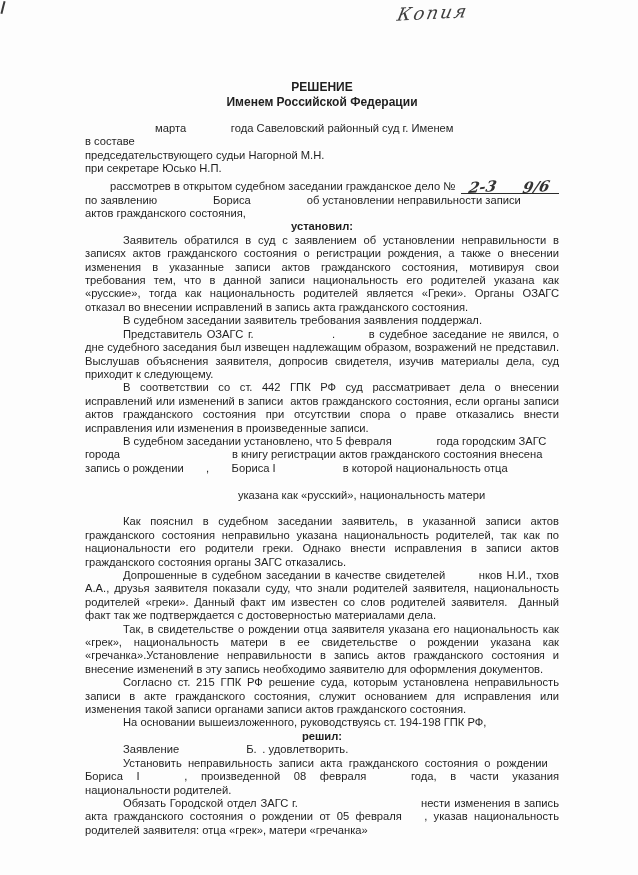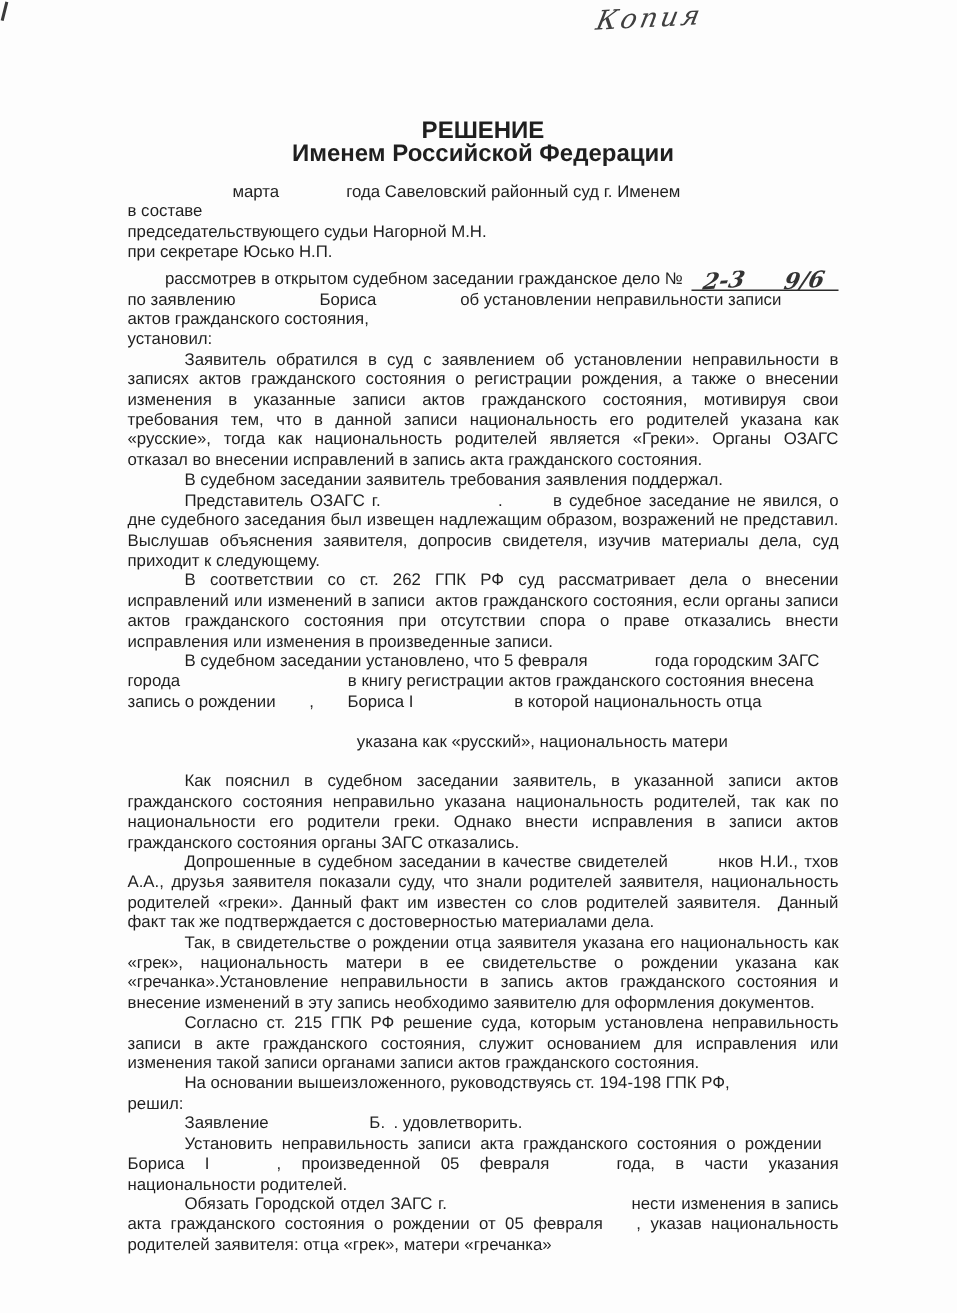--- a/index.html
+++ b/index.html
@@ -10,34 +10,34 @@
     font-family:"Liberation Sans","DejaVu Sans",sans-serif;
     font-size:11.2px; line-height:13.4px; color:#1f1f1f;
   }
   .corner-mark { position:absolute; left:2px; top:1px; width:2px; height:13px;
     background:#3a3a3a; transform:rotate(14deg); }
   .hw { font-family:"DejaVu Serif","Liberation Serif",serif; font-style:italic;
     color:#3f3f3f; white-space:nowrap; }
   .hw-top { position:absolute; left:398px; top:6px; font-size:18px;
     transform:skewX(-14deg) rotate(-3deg); letter-spacing:2px; }
   .content { position:absolute; left:85px; top:0; width:474px; }
-  .title { text-align:center; font-weight:bold; font-size:16px; line-height:15px; }
+  .title { text-align:center; font-weight:bold; font-size:12px; line-height:15px; }
   .t1 { margin-top:80px; }
   .header { margin-top:12px; }
   .h-line { white-space:pre-wrap; }
   .h-indent { padding-left:70px; }
   .case-line { display:flex; align-items:flex-end; }
   .case-prefix { white-space:nowrap;padding-left:25px; }
   .case-underline { flex:1; margin-left:6px; border-bottom:1.4px solid #2b2b2b;
     position:relative; height:17px; }
   .case-hw { position:absolute; bottom:-2px; font-size:15px;
     transform:skewX(-14deg) rotate(-4deg); font-weight:bold; color:#333; }
   .case-hw-a { left:8px; }
   .case-hw-b { left:62px; }
-  .center-bold { text-align:left; font-weight:normal; }
+  .center-bold { text-align:center; font-weight:bold; }
   .para { text-align:justify; text-indent:38px; white-space:pre-wrap; }
   .p5line { white-space:pre-wrap; }
   .pind { text-indent:38px; }
   .pad128 { padding-left:128px; }
   .smudge { display:inline-block; width:78px; height:8px; margin-right:10px;
     background:#cccccc; border-radius:2px; filter:blur(1.1px); opacity:.55; }
 </style>
 </head>
 <body>
 
@@ -66,37 +66,37 @@
       </div>
       <div class="h-line">по заявлению     Бориса     об установлении неправильности записи</div>
       <div class="h-line">актов гражданского состояния,</div>
     </div>
 
     <div class="center-bold">установил:</div>
 
     <div class="para">Заявитель обратился в суд с заявлением об установлении неправильности в записях актов гражданского состояния о регистрации рождения, а также о внесении изменения в указанные записи актов гражданского состояния, мотивируя свои требования тем, что в данной записи национальность его родителей указана как «русские», тогда как национальность родителей является «Греки». Органы ОЗАГС отказал во внесении исправлений в запись акта гражданского состояния.</div>
     <div class="para">В судебном заседании заявитель требования заявления поддержал.</div>
     <div class="para">Представитель ОЗАГС г.       .   в судебное заседание не явился, о дне судебного заседания был извещен надлежащим образом, возражений не представил. Выслушав объяснения заявителя, допросив свидетеля, изучив материалы дела, суд приходит к следующему.</div>
-    <div class="para">В соответствии со ст. 262 ГПК РФ суд рассматривает дела о внесении исправлений или изменений в записи  актов гражданского состояния, если органы записи актов гражданского состояния при отсутствии спора о праве отказались внести исправления или изменения в произведенные записи.</div>
+    <div class="para">В соответствии со ст. 442 ГПК РФ суд рассматривает дела о внесении исправлений или изменений в записи  актов гражданского состояния, если органы записи актов гражданского состояния при отсутствии спора о праве отказались внести исправления или изменения в произведенные записи.</div>
 
     <div>
       <div class="p5line pind">В судебном заседании установлено, что 5 февраля    года городским ЗАГС</div>
       <div class="p5line">города          в книгу регистрации актов гражданского состояния внесена</div>
       <div class="p5line">запись о рождении  ,  Бориса I      в которой национальность отца</div>
       <div class="p5line pad128">
         <span>указана как «русский», национальность матери</span>
       </div>
     </div>
 
     <div class="para">Как пояснил в судебном заседании заявитель, в указанной записи актов гражданского состояния неправильно указана национальность родителей, так как по национальности его родители греки. Однако внести исправления в записи актов гражданского состояния органы ЗАГС отказались.</div>
     <div class="para">Допрошенные в судебном заседании в качестве свидетелей   нков Н.И., тхов А.А., друзья заявителя показали суду, что знали родителей заявителя, национальность родителей «греки». Данный факт им известен со слов родителей заявителя.  Данный факт так же подтверждается с достоверностью материалами дела.</div>
     <div class="para">Так, в свидетельстве о рождении отца заявителя указана его национальность как «грек», национальность матери в ее свидетельстве о рождении указана как «гречанка».Установление неправильности в запись актов гражданского состояния и внесение изменений в эту запись необходимо заявителю для оформления документов.</div>
     <div class="para">Согласно ст. 215 ГПК РФ решение суда, которым установлена неправильность записи в акте гражданского состояния, служит основанием для исправления или изменения такой записи органами записи актов гражданского состояния.</div>
     <div class="para">На основании вышеизложенного, руководствуясь ст. 194-198 ГПК РФ,</div>
 
     <div class="center-bold">решил:</div>
 
     <div class="para">Заявление      Б. . удовлетворить.</div>
-    <div class="para">Установить неправильность записи акта гражданского состояния о рождении Бориса I    , произведенной 05 февраля    года, в части указания национальности родителей.</div>
+    <div class="para">Установить неправильность записи акта гражданского состояния о рождении Бориса I    , произведенной 08 февраля    года, в части указания национальности родителей.</div>
     <div class="para">Обязать Городской отдел ЗАГС г.           нести изменения в запись акта гражданского состояния о рождении от 05 февраля  , указав национальность родителей заявителя: отца «грек», матери «гречанка»</div>
 
   </div>
 </div>
 
 </body></html>

